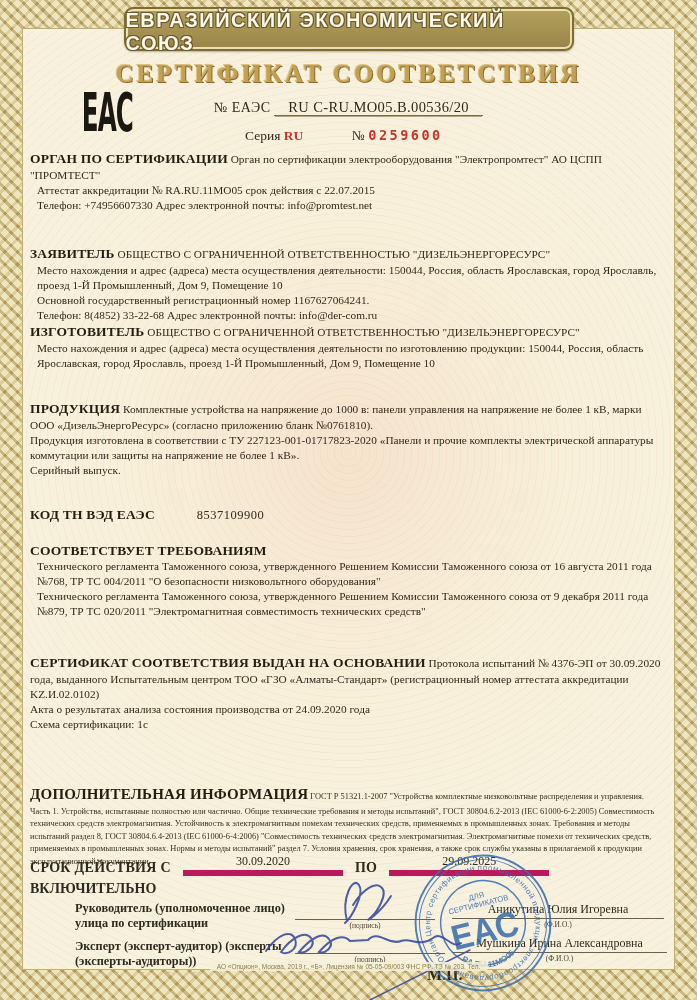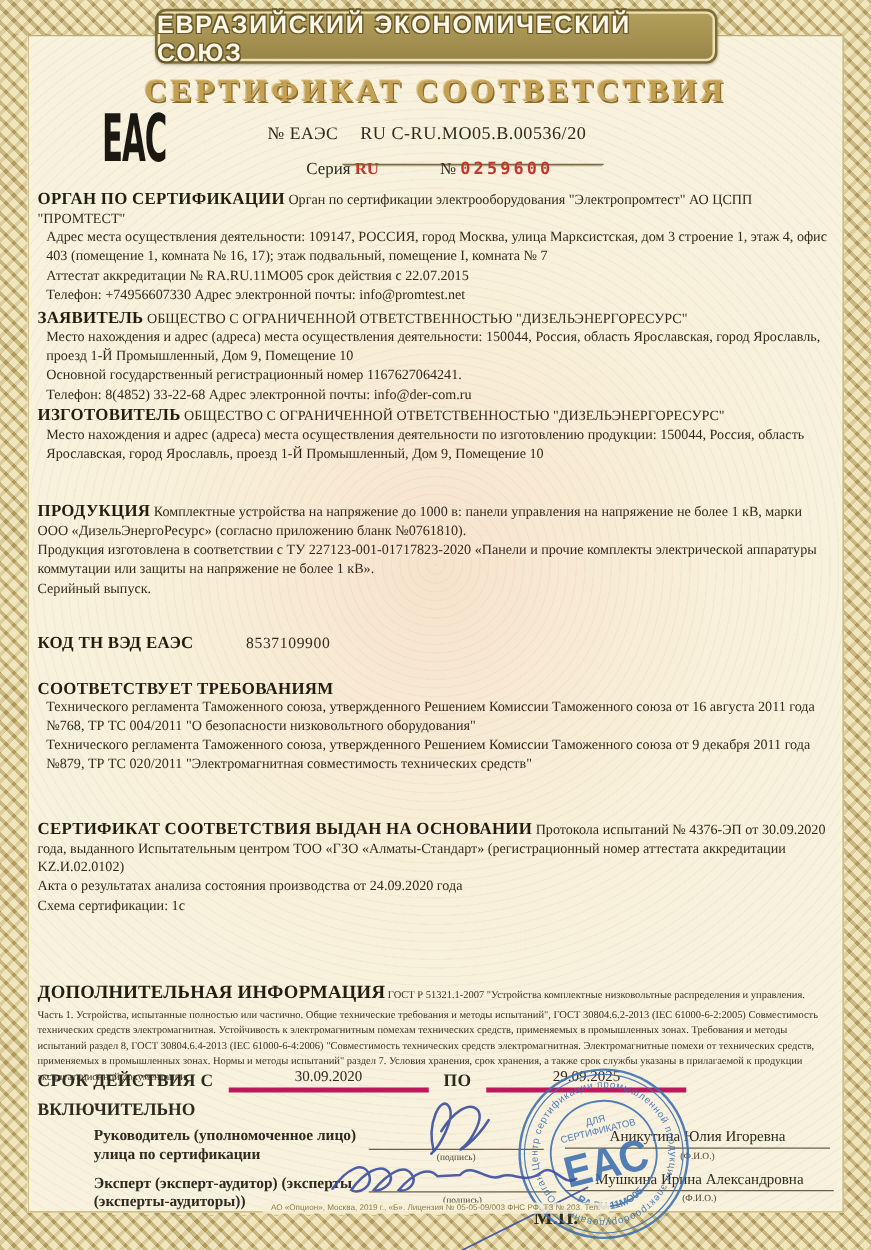--- a/index.html
+++ b/index.html
@@ -34,38 +34,38 @@
     display:flex;align-items:center;justify-content:center;}
   .eac-mark span{font-family:"DejaVu Sans",sans-serif;font-weight:900;font-size:30px;color:#1b1812;
     transform:scale(.82,1.75);letter-spacing:-1px;}
   
   .cert-title{position:absolute;top:60px;left:0;right:0;text-align:center;z-index:3;}
   .cert-title span{font-weight:bold;font-size:25px;letter-spacing:3px;color:#c3a052;
     text-shadow:1px 1px 0 #8a6b2d, -1px -1px 0 #d9c288;font-family:"Liberation Serif",serif;}
   
   .numrow{position:absolute;left:0;right:0;top:99px;text-align:center;z-index:3;font-size:14px;}
   .numrow .lab{letter-spacing:.5px;}
-  .numrow .val{padding:0 14px 16px;border-bottom:1px solid #7a6a45;box-shadow:0 2px 0 -1px rgba(122,106,69,.55);
+  .numrow .val{padding:0 14px 0;border-bottom:1px solid #7a6a45;box-shadow:0 2px 0 -1px rgba(122,106,69,.55);
     font-size:14.5px;letter-spacing:.4px;}
   .seriesrow{position:absolute;left:245px;top:127px;z-index:3;font-size:13.5px;}
   .seriesrow .red{color:#c5352c;font-weight:bold;}
   .seriesrow .serial{color:#c5352c;font-family:"DejaVu Sans Mono",monospace;font-weight:bold;
     letter-spacing:2.5px;font-size:13.5px;margin-top:24px;}
   .seriesrow .gap{display:inline-block;width:42px;}
   
   .section{position:absolute;left:30px;right:32px;z-index:3;}
   .h{font-weight:bold;font-size:13.5px;letter-spacing:.2px;color:#241e12;}
   .t{font-size:11.3px;line-height:1.34;color:#33291c;}
   .t.ind{padding-left:7px;}
   .t-small{font-size:8.4px;line-height:1.5;color:#3a3022;}
   .kod-val{font-size:12.5px;margin-left:38px;letter-spacing:.5px;}
   
   .validity{position:absolute;left:30px;right:32px;top:854px;z-index:3;}
   .validity .b{font-weight:bold;font-size:14px;letter-spacing:.3px;}
-  .dateslot{display:inline-block;width:160px;text-align:center;border-bottom:4px solid #be185d;
+  .dateslot{display:inline-block;width:160px;text-align:center;border-bottom:6px solid #be185d;
     font-size:12px;vertical-align:bottom;padding-bottom:1px;margin:0 8px;}
   .incl{position:absolute;left:30px;top:881px;z-index:3;font-weight:bold;font-size:14px;}
   
   .role{position:absolute;z-index:3;font-weight:bold;font-size:12.3px;line-height:1.25;}
   .slot{position:absolute;z-index:3;text-align:center;}
   .slot .line{border-bottom:1px solid #6b6048;height:15px;}
   .slot .cap{font-size:7.5px;color:#4a4030;padding-top:1px;}
   .slot .nm{font-size:12px;white-space:nowrap;padding-bottom:1px;}
   .mp{position:absolute;left:427px;top:966px;z-index:6;font-weight:bold;font-size:16px;}
   
@@ -106,21 +106,20 @@
     <span>Серия</span>
     <span class="red">RU</span>
     <span class="gap"></span>
     <span>№</span>
     <span class="serial">0259600</span>
   </div>
 
   <div class="section" style="top:150px">
     <div class="t"><span class="h">ОРГАН ПО СЕРТИФИКАЦИИ</span>
       <span>Орган по сертификации электрооборудования "Электропромтест" АО ЦСПП "ПРОМТЕСТ"</span></div>
-    <div class="t ind">Адрес места осуществления деятельности: 109147, РОССИЯ, город Москва, улица Марксистская, дом 3 строение 1, этаж 4, офис 403 (помещение 1, комната № 16, 17); этаж подвальный, помещение I, комната № 7</div>
     <div class="t ind">Аттестат аккредитации № RA.RU.11МО05 срок действия с 22.07.2015</div>
     <div class="t ind">Телефон: +74956607330 Адрес электронной почты: info@promtest.net</div>
   </div>
 
   <div class="section" style="top:245px">
     <div class="t"><span class="h">ЗАЯВИТЕЛЬ</span>
       <span>ОБЩЕСТВО С ОГРАНИЧЕННОЙ ОТВЕТСТВЕННОСТЬЮ "ДИЗЕЛЬЭНЕРГОРЕСУРС"</span></div>
     <div class="t ind">Место нахождения и адрес (адреса) места осуществления деятельности: 150044, Россия, область Ярославская, город Ярославль, проезд 1-Й Промышленный, Дом 9, Помещение 10</div>
     <div class="t ind">Основной государственный регистрационный номер 1167627064241.</div>
     <div class="t ind">Телефон: 8(4852) 33-22-68 Адрес электронной почты: info@der-com.ru</div>

